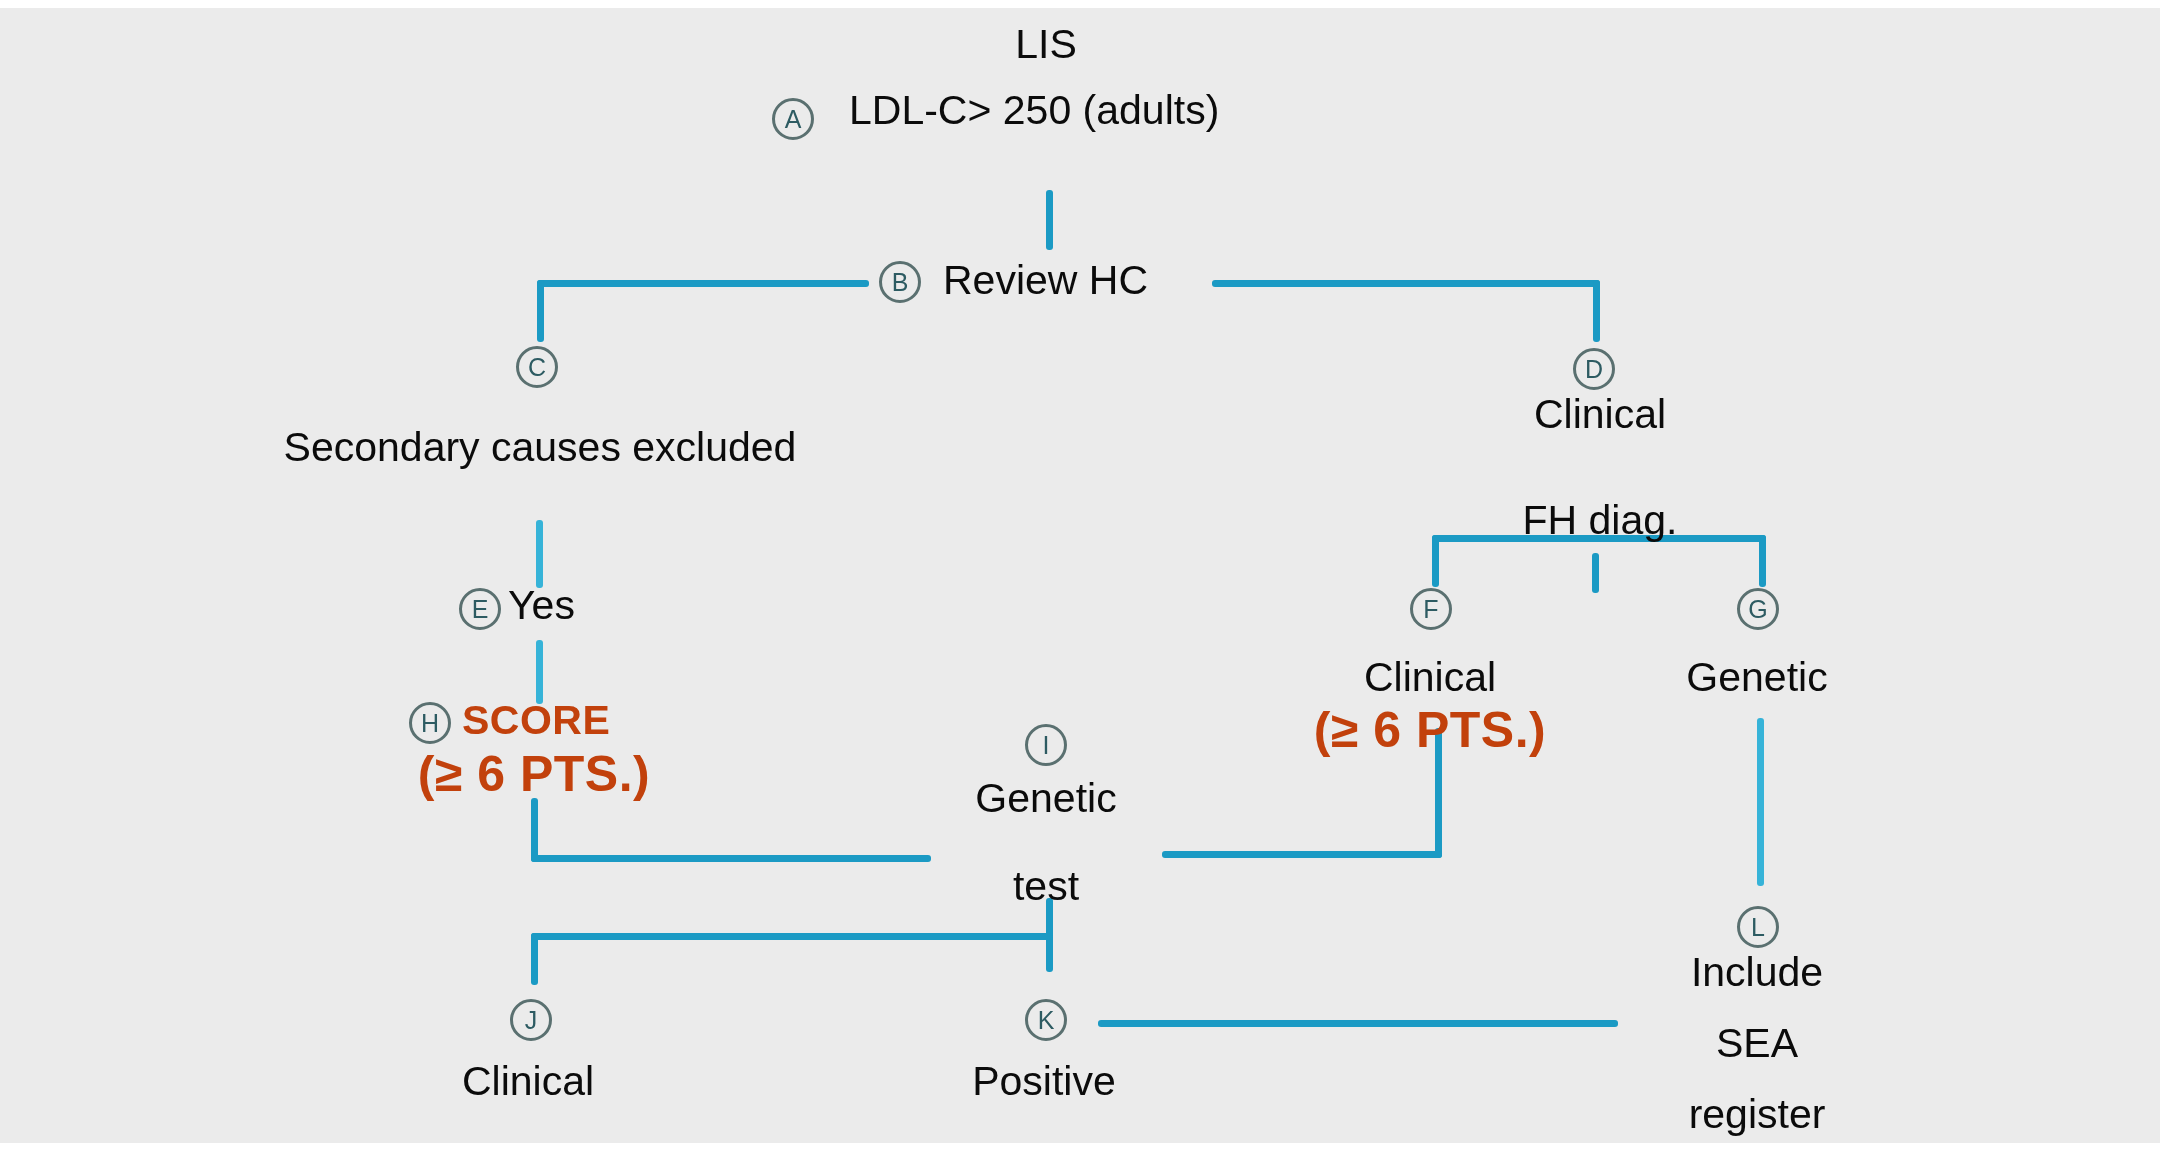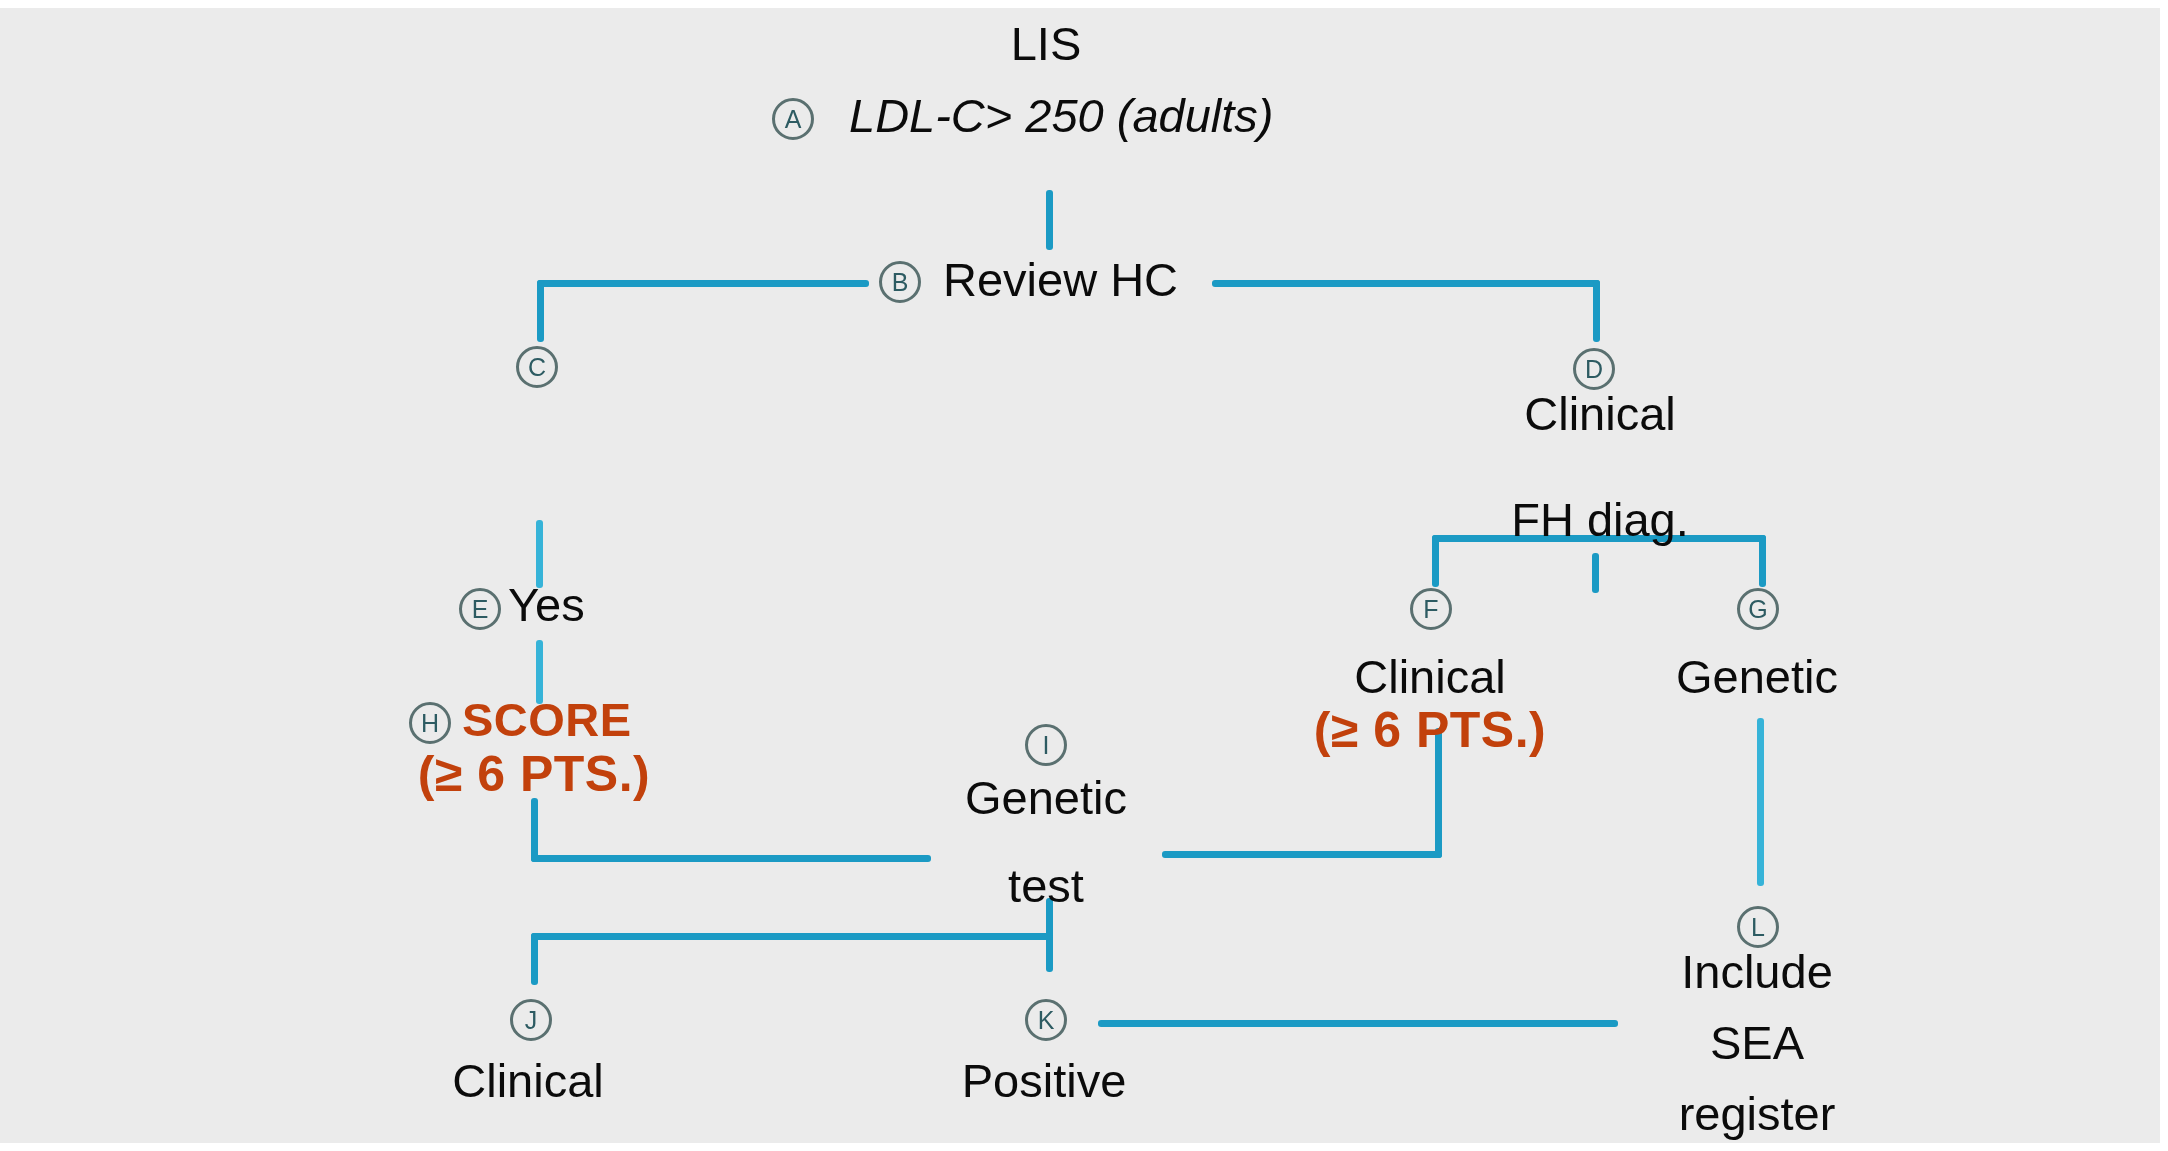--- a/index.html
+++ b/index.html
@@ -33,21 +33,21 @@
     font-size:25px;
     font-weight:400;
     line-height:36px;
     text-align:center;
     font-family:"Liberation Sans", sans-serif;
   }
   
   .lbl{
     position:absolute;
     color:#0b0b0b;
-    font-size:47px;
+    font-size:41px;
     line-height:48px;
     white-space:nowrap;
     font-family:"Liberation Sans", sans-serif;
   }
   .lbl.ctr{transform:translateX(-50%);text-align:center;}
   .lbl.teal{color:#c2410c;font-weight:600;letter-spacing:.5px;}
   .lbl.small{font-size:50px;}
 </style>
 </head>
 <body>
@@ -100,24 +100,25 @@
     <div class="badge" style="left:1410px;top:580px;">F</div>
     <div class="badge" style="left:1737px;top:580px;">G</div>
     <div class="badge" style="left:409px;top:694px;">H</div>
     <div class="badge" style="left:1025px;top:716px;">I</div>
     <div class="badge" style="left:510px;top:991px;">J</div>
     <div class="badge" style="left:1025px;top:991px;">K</div>
     <div class="badge" style="left:1737px;top:898px;">L</div>
 
     <div class="lbl ctr" style="left:1046px;top:12px;">LIS</div>
 
-    <div class="lbl" style="left:849px;top:84px;font-style:italic;">LDL-C&gt; 250 (adults)</div>
+    <div class="lbl" style="left:849px;top:78px;">LDL-C&gt; 250 (adults)</div>
 
     <div class="lbl" style="left:943px;top:248px;">Review HC</div>
 
+    <div class="lbl ctr" style="left:540px;top:415px;">Secondary causes excluded</div>
 
     <div class="lbl ctr" style="left:1600px;top:382px;">Clinical</div>
     <div class="lbl ctr" style="left:1600px;top:447px;margin-top:41px;">FH diag.</div>
 
     <div class="lbl" style="left:508px;top:573px;">Yes</div>
 
     <div class="lbl ctr" style="left:1430px;top:645px;">Clinical</div>
     <div class="lbl ctr teal small" style="left:1430px;top:698px;">(≥ 6 PTS.)</div>
 
     <div class="lbl ctr" style="left:1757px;top:645px;">Genetic</div>

